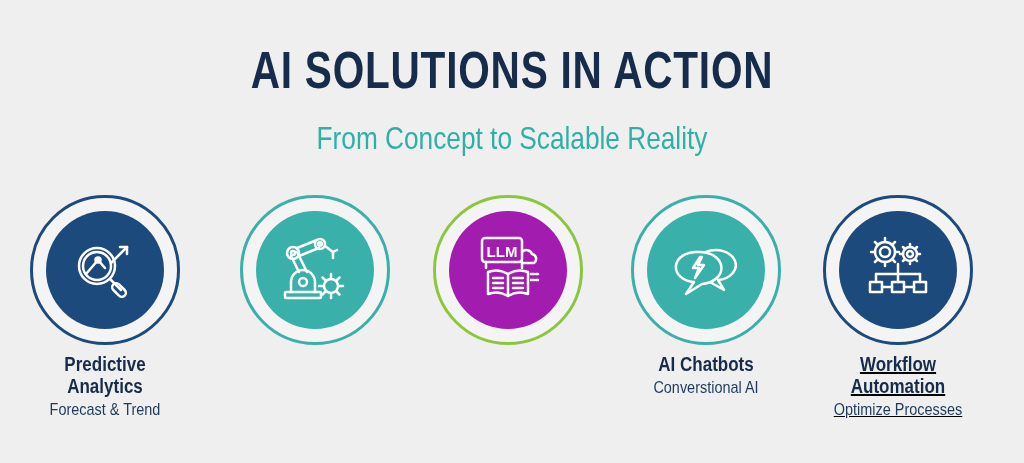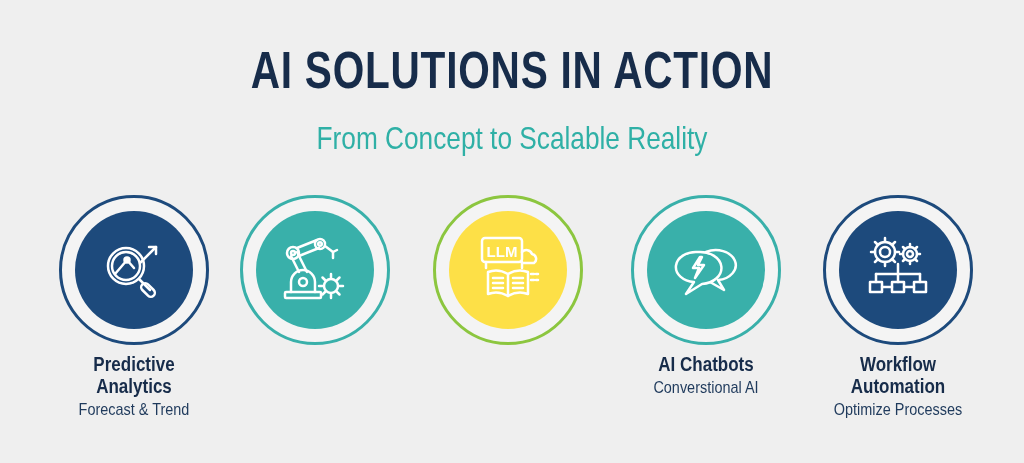--- a/index.html
+++ b/index.html
@@ -42,21 +42,21 @@
     color:#1f3a5c; font-size:17px; line-height:22px; margin-top:2px;
     transform:scaleX(0.85);
   }
 </style>
 </head>
 <body>
 
 <div class="title">AI SOLUTIONS IN ACTION</div>
 <div class="subtitle">From Concept to Scalable Reality</div>
 
-<div class="card" style="left:44px;">
+<div class="card" style="left:15px;">
   <div class="ring" style="border-color:#1d4a7c;">
     <div class="disc" style="background:#1d4a7c;">
       <svg viewBox="0 0 80 80" fill="none" stroke="#fff" stroke-width="2.5" stroke-linecap="round" stroke-linejoin="round">
         <circle cx="32" cy="36" r="18"></circle>
         <circle cx="32" cy="36" r="14"></circle>
         <polyline points="21,44 33,30 40,38"></polyline>
         <circle cx="33" cy="30" r="2.5" fill="#fff"></circle>
         <line x1="45" y1="49" x2="56" y2="60"></line>
         <rect x="50" y="52" width="8" height="16" rx="4" transform="rotate(-45 54 60)"></rect>
         <line x1="46" y1="33" x2="62" y2="17"></line>
@@ -90,21 +90,21 @@
         <polyline points="58,22 58,28"></polyline>
         <circle cx="56" cy="56" r="7"></circle>
         <path d="M56 44 v4 M56 64 v4 M44 56 h4 M64 56 h4 M47.5 47.5 l3 3 M61.5 61.5 l3 3 M47.5 64.5 l3 -3 M61.5 50.5 l3 -3"></path>
       </svg>
     </div>
   </div>
 </div>
 
 <div class="card" style="left:418px;">
   <div class="ring" style="border-color:#8cc63f;">
-    <div class="disc" style="background:#fde047;">
+    <div class="disc" style="background:#a21caf;">
       <svg viewBox="0 0 80 80" fill="none" stroke="#fff" stroke-width="2.5" stroke-linecap="round" stroke-linejoin="round">
         <rect x="14" y="8" width="40" height="24" rx="3"></rect>
         <text x="34" y="27" text-anchor="middle" fill="#fff" stroke="none" font-family="Liberation Sans, sans-serif" font-weight="bold" font-size="15">LLM</text>
         <path d="M54 22 a6 6 0 0 1 10 2 a5 5 0 0 1 2 9 h-12"></path>
         <line x1="18" y1="32" x2="18" y2="38"></line>
         <line x1="54" y1="32" x2="54" y2="38"></line>
         <path d="M20 42 q10 -4 20 2 q10 -6 20 -2 v22 q-10 -4 -20 2 q-10 -6 -20 -2 z"></path>
         <line x1="40" y1="44" x2="40" y2="66"></line>
         <path d="M25 48 h10 M25 53 h10 M25 58 h10 M45 48 h10 M45 53 h10 M45 58 h10"></path>
         <path d="M63 44 h3 M68 44 h2 M63 50 h3 M68 50 h2"></path>
@@ -145,18 +145,18 @@
         <line x1="40" y1="44" x2="40" y2="52"></line>
         <line x1="62" y1="44" x2="62" y2="52"></line>
         <rect x="12" y="52" width="12" height="10"></rect>
         <rect x="34" y="52" width="12" height="10"></rect>
         <rect x="56" y="52" width="12" height="10"></rect>
         <line x1="24" y1="57" x2="34" y2="57"></line>
         <line x1="46" y1="57" x2="56" y2="57"></line>
       </svg>
     </div>
   </div>
-  <div style="margin-top:8px;">
+  <div style="margin-top:8px;text-decoration:underline;">
     <div class="name">Workflow</div>
     <div class="name">Automation</div>
     <div class="desc">Optimize Processes</div>
   </div>
 </div>
 
 </body></html>

